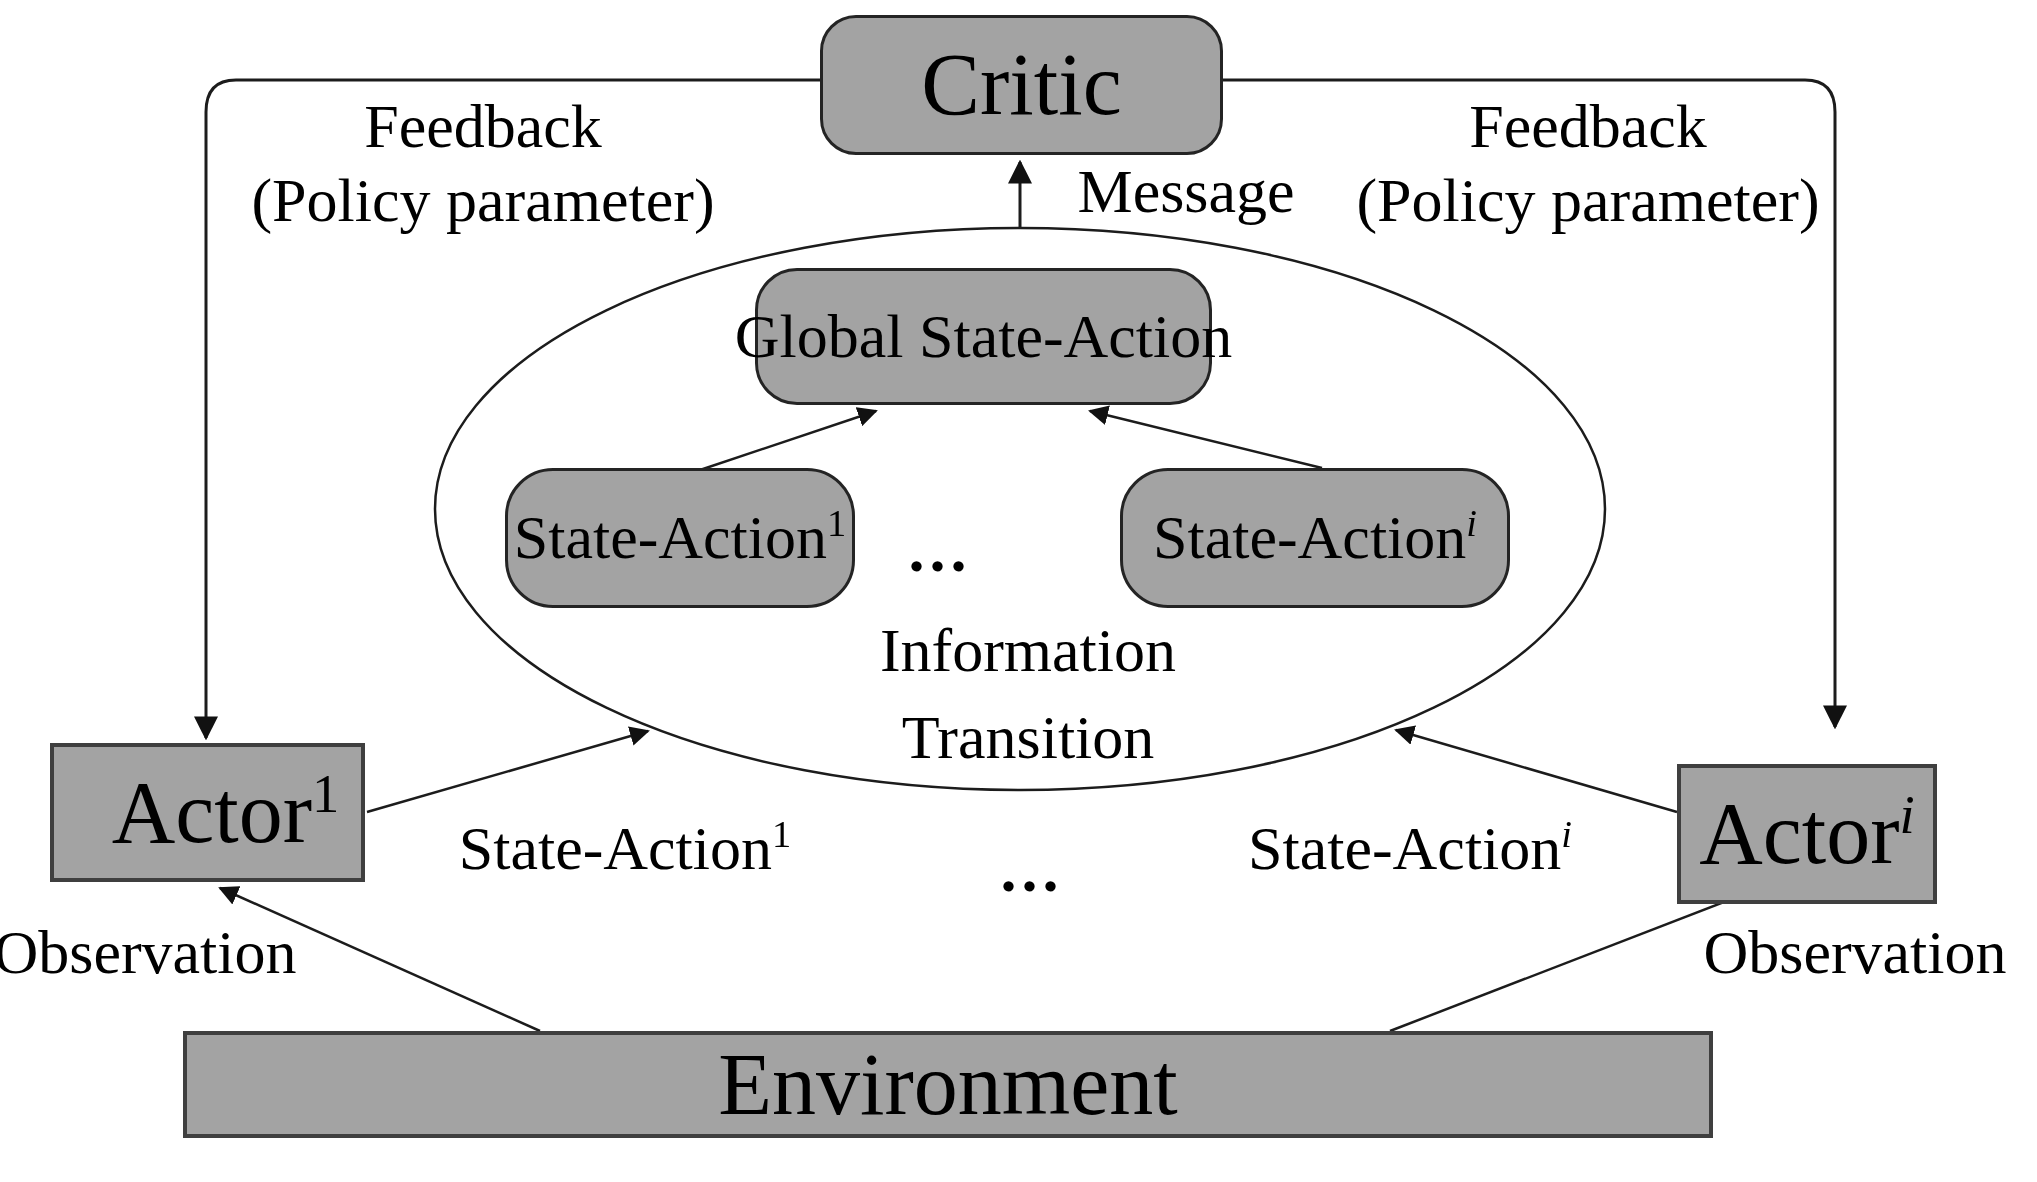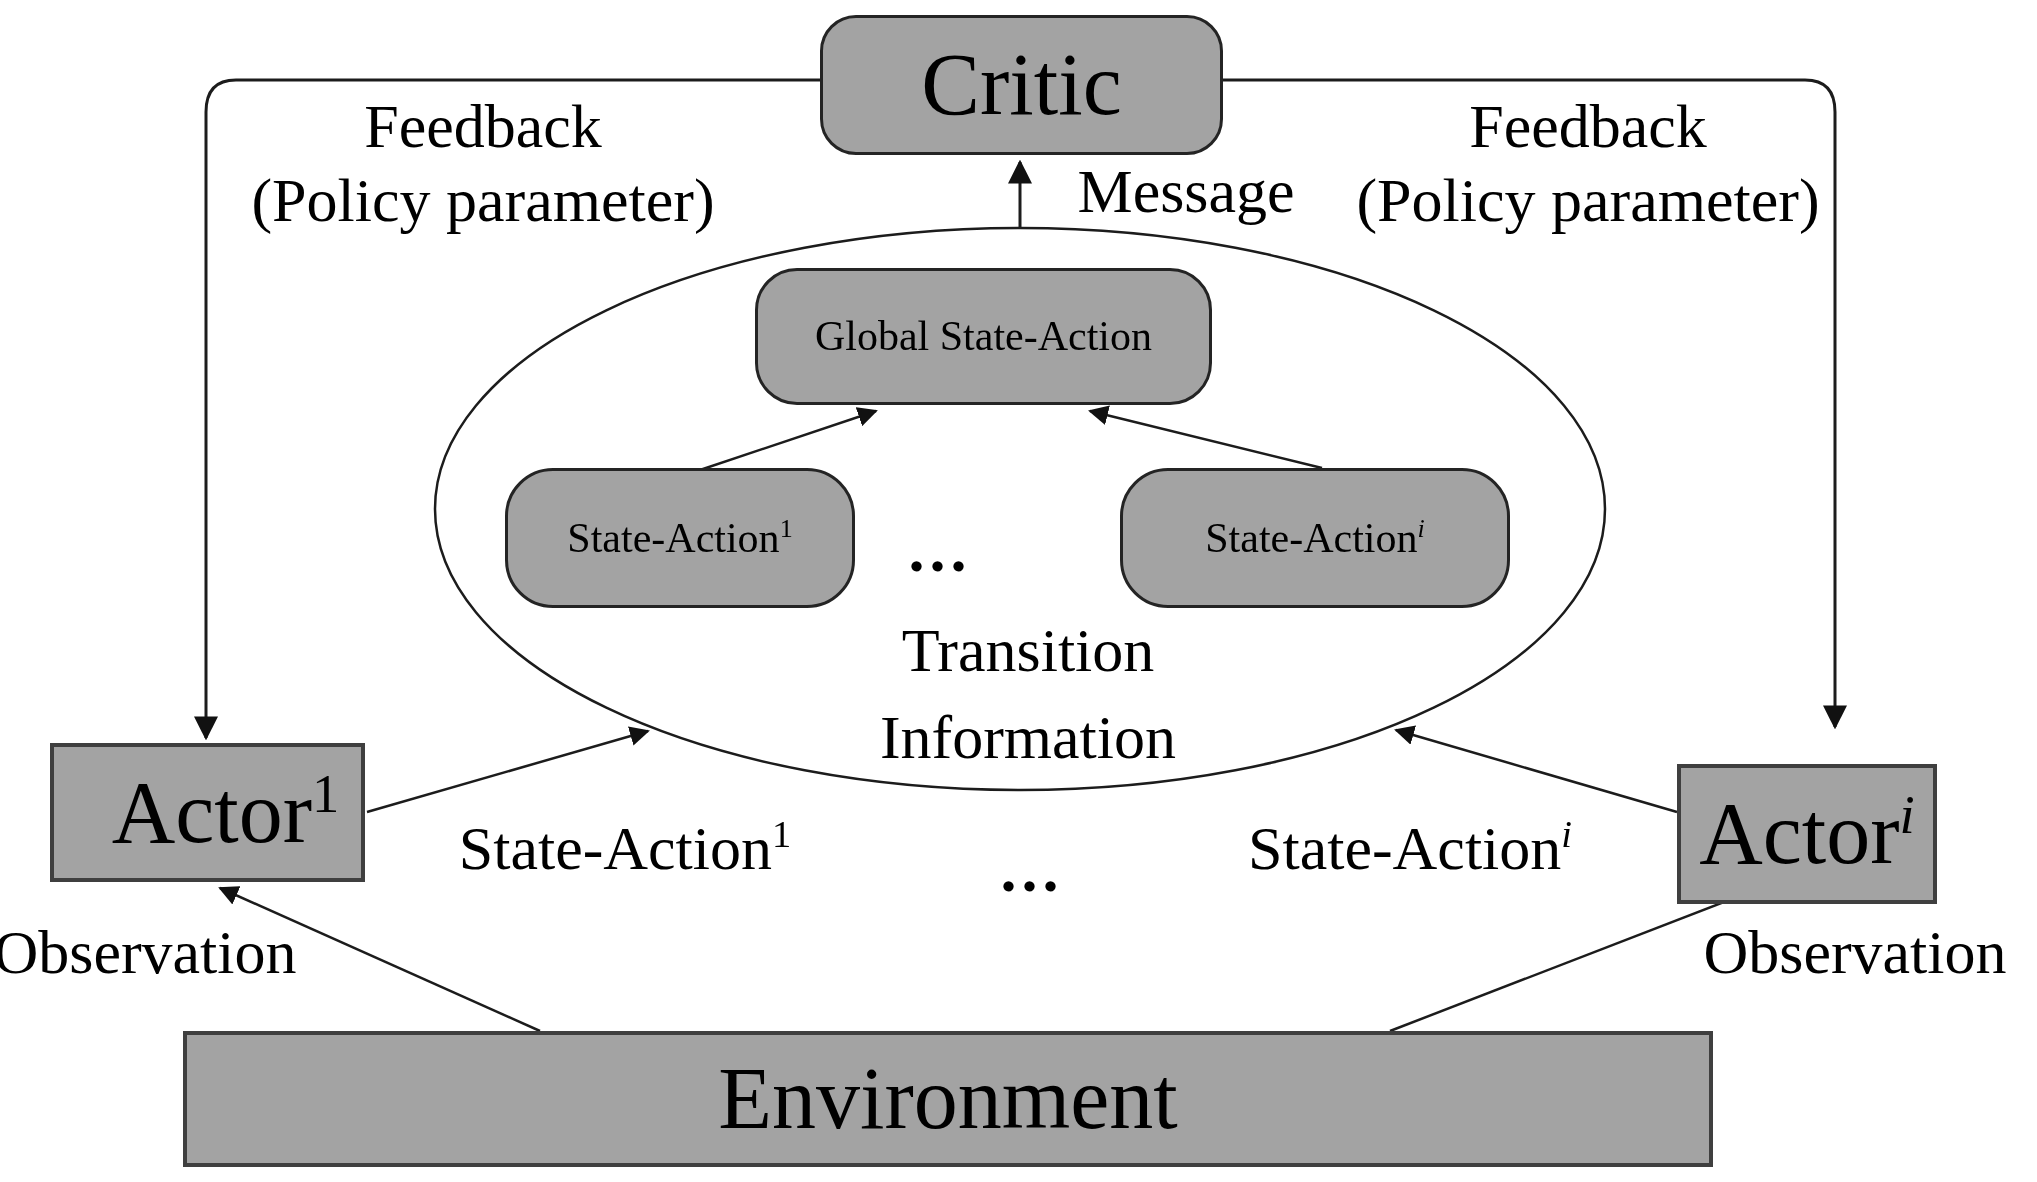--- a/index.html
+++ b/index.html
@@ -6,21 +6,21 @@
   body{font-family:"Liberation Serif","DejaVu Serif",serif;color:#000;}
   .canvas{position:relative;width:2037px;height:1182px;background:#fff;overflow:hidden;}
   .layer{position:absolute;left:0;top:0;width:2037px;height:1182px;}
 
   .node{position:absolute;display:flex;align-items:center;justify-content:center;
         background:#a3a3a3;text-align:center;box-sizing:border-box;}
   .rounded{border:3px solid #242424;}
   .rect{border:4px solid #3f3f3f;}
 
   .big{font-size:88px;line-height:1;}
-  .small{font-size:42px;line-height:1.15;font-family:Liberation Serif, serif;}
+  .small{font-size:62px;line-height:1.15;font-family:Liberation Serif, serif;}
 
   .lbl{position:absolute;transform:translate(-50%,-50%);text-align:center;
        font-size:62px;line-height:1.2;white-space:nowrap;}
   .lbl .line{display:block;}
 
   sup{font-size:0.62em;vertical-align:super;line-height:0;}
   .it{font-style:italic;}
 
   .dots{font-weight:bold;letter-spacing:5px;font-size:64px;}
   .two-line{white-space:nowrap;}
@@ -86,41 +86,41 @@
       <span>Actor</span><sup>1</sup>
     </span>
   </div>
 
   <div class="node rect big" style="left:1677px;top:732px;width:260px;height:140px;margin-top:32px;">
     <span>
       <span>Actor</span><sup class="it">i</sup>
     </span>
   </div>
 
-  <div class="node rect big" style="left:183px;top:1031px;width:1530px;height:136px;">
+  <div class="node rect big" style="left:183px;top:1031px;width:1530px;height:107px;">
     <span>Environment</span>
   </div>
 
   <div class="lbl" style="left:483px;top:163px;">
     <span class="line">Feedback</span>
     <span class="line">(Policy parameter)</span>
   </div>
 
   <div class="lbl" style="left:1588px;top:163px;">
     <span class="line">Feedback</span>
     <span class="line">(Policy parameter)</span>
   </div>
 
   <div class="lbl" style="left:1186px;top:191px;">Message</div>
 
   <div class="lbl dots" style="left:940px;top:550px;">...</div>
 
   <div class="lbl" style="left:1028px;top:694px;line-height:1.4;">
+    <span class="line">Information</span>
     <span class="line">Transition</span>
-    <span class="line">Information</span>
   </div>
 
   <div class="lbl" style="left:625px;top:848px;">
     <span>State-Action</span><sup>1</sup>
   </div>
 
   <div class="lbl" style="left:1410px;top:848px;">
     <span>State-Action</span><sup class="it">i</sup>
   </div>
 

